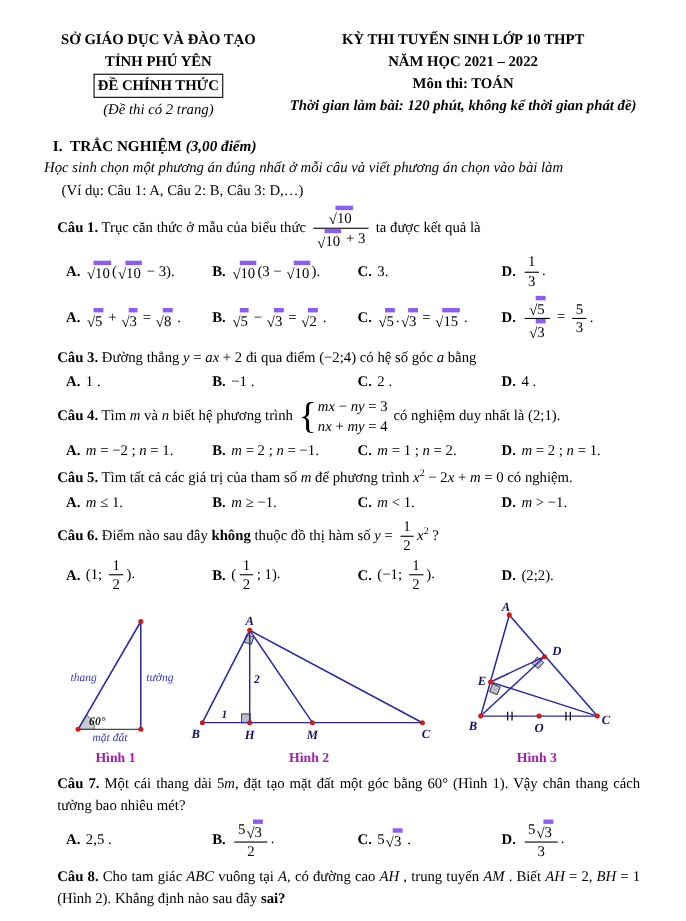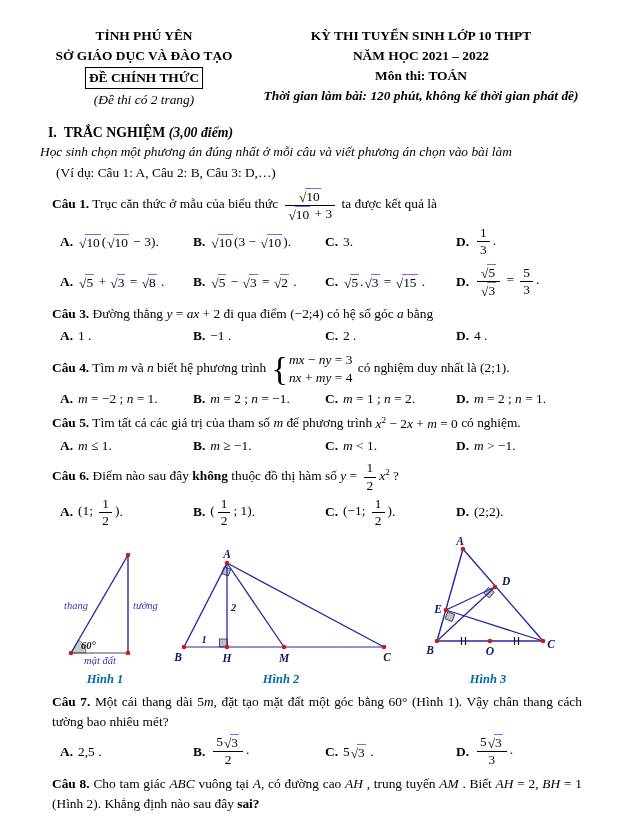--- a/index.html
+++ b/index.html
@@ -26,46 +26,46 @@
   .q{margin-top:5px}
   .stem{margin:3px 12px 2px;text-align:justify;line-height:1.5}
   .opts{display:grid;grid-template-columns:133px 132px 131px 1fr;margin:2px 0 2px 20px;align-items:center;line-height:1.45}
   .opt{display:flex;align-items:center;white-space:nowrap}
   .opt .ok{margin-right:5px}
   
   .math{white-space:nowrap}
   sup{font-size:.68em}
   .sqrt{display:inline-flex;align-items:flex-end;vertical-align:middle;margin:0 1px}
   .sqrt .rdx{line-height:1.05;letter-spacing:-1px}
-  .sqrt .rcd{border-top:1px solid #8b5cf6;padding:0 1px;line-height:1.2}
+  .sqrt .rcd{border-top:4px solid #8b5cf6;padding:0 1px;line-height:1.2}
   .frac{display:inline-flex;flex-direction:column;vertical-align:middle;text-align:center;margin:0 3px}
   .frac .num{display:block;padding:0 3px 0;border-bottom:1px solid #000;line-height:1.2}
   .frac .den{display:block;padding:0 3px;line-height:1.2}
   .cases{display:inline-flex;align-items:center;vertical-align:middle;margin:0 2px}
   .cases .brace{font-size:34px;font-weight:400;line-height:.9;margin-right:1px}
   .cases .crows{display:inline-flex;flex-direction:column;text-align:center}
   .cases .crows span{line-height:1.35}
   
   .figrow{display:flex;align-items:flex-end;margin:8px 0 0 0}
   .figblock{text-align:center}
-  .figcap{font-weight:bold;font-style:italic;color:#0369a1;font-size:12.5px;margin-top:1px}
+  .figcap{font-weight:bold;color:#a21caf;font-size:12.5px;margin-top:1px}
   .fig text{font-family:"Liberation Serif",serif}
   .vlbl{font-weight:bold;font-style:italic;fill:#14145e;font-size:11.5px}
   .blbl{font-style:italic;fill:#3434ad;font-size:10.5px}
   .nlbl{font-weight:bold;font-style:italic;fill:#14145e;font-size:10.5px}
 </style>
 </head>
 <body>
 
 <div class="page">
 
   <div class="hdr">
     <div class="hdr-left">
+      <div class="hl">SỞ GIÁO DỤC VÀ ĐÀO TẠO</div>
       <div class="hl">TỈNH PHÚ YÊN</div>
-      <div class="hl">SỞ GIÁO DỤC VÀ ĐÀO TẠO</div>
       <div>
         <span class="exam-box">ĐỀ CHÍNH THỨC</span>
       </div>
       <div class="it">(Đề thi có 2 trang)</div>
     </div>
     <div class="hdr-right">
       <div class="hl">KỲ THI TUYỂN SINH LỚP 10 THPT</div>
       <div class="hl">NĂM HỌC 2021 – 2022</div>
       <div class="hl">Môn thi: TOÁN</div>
       <div class="bi">Thời gian làm bài: 120 phút, không kể thời gian phát đề)</div>

